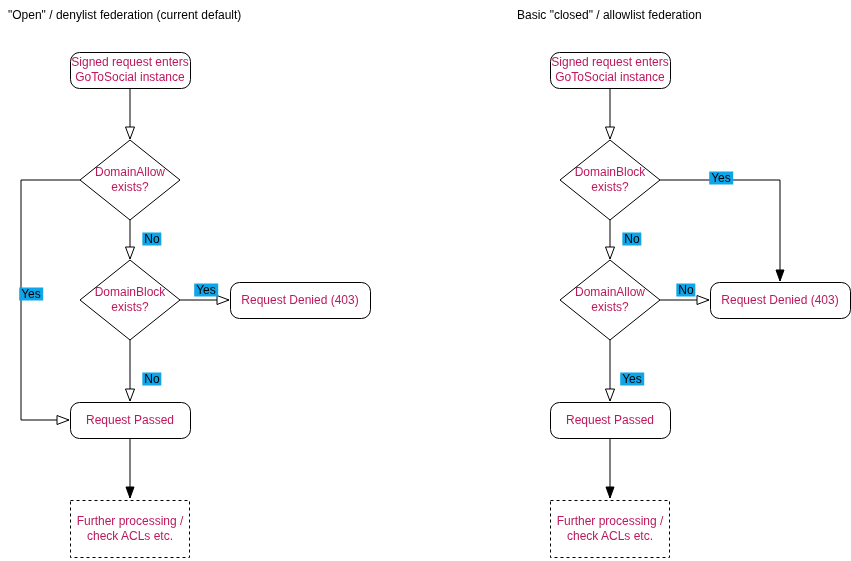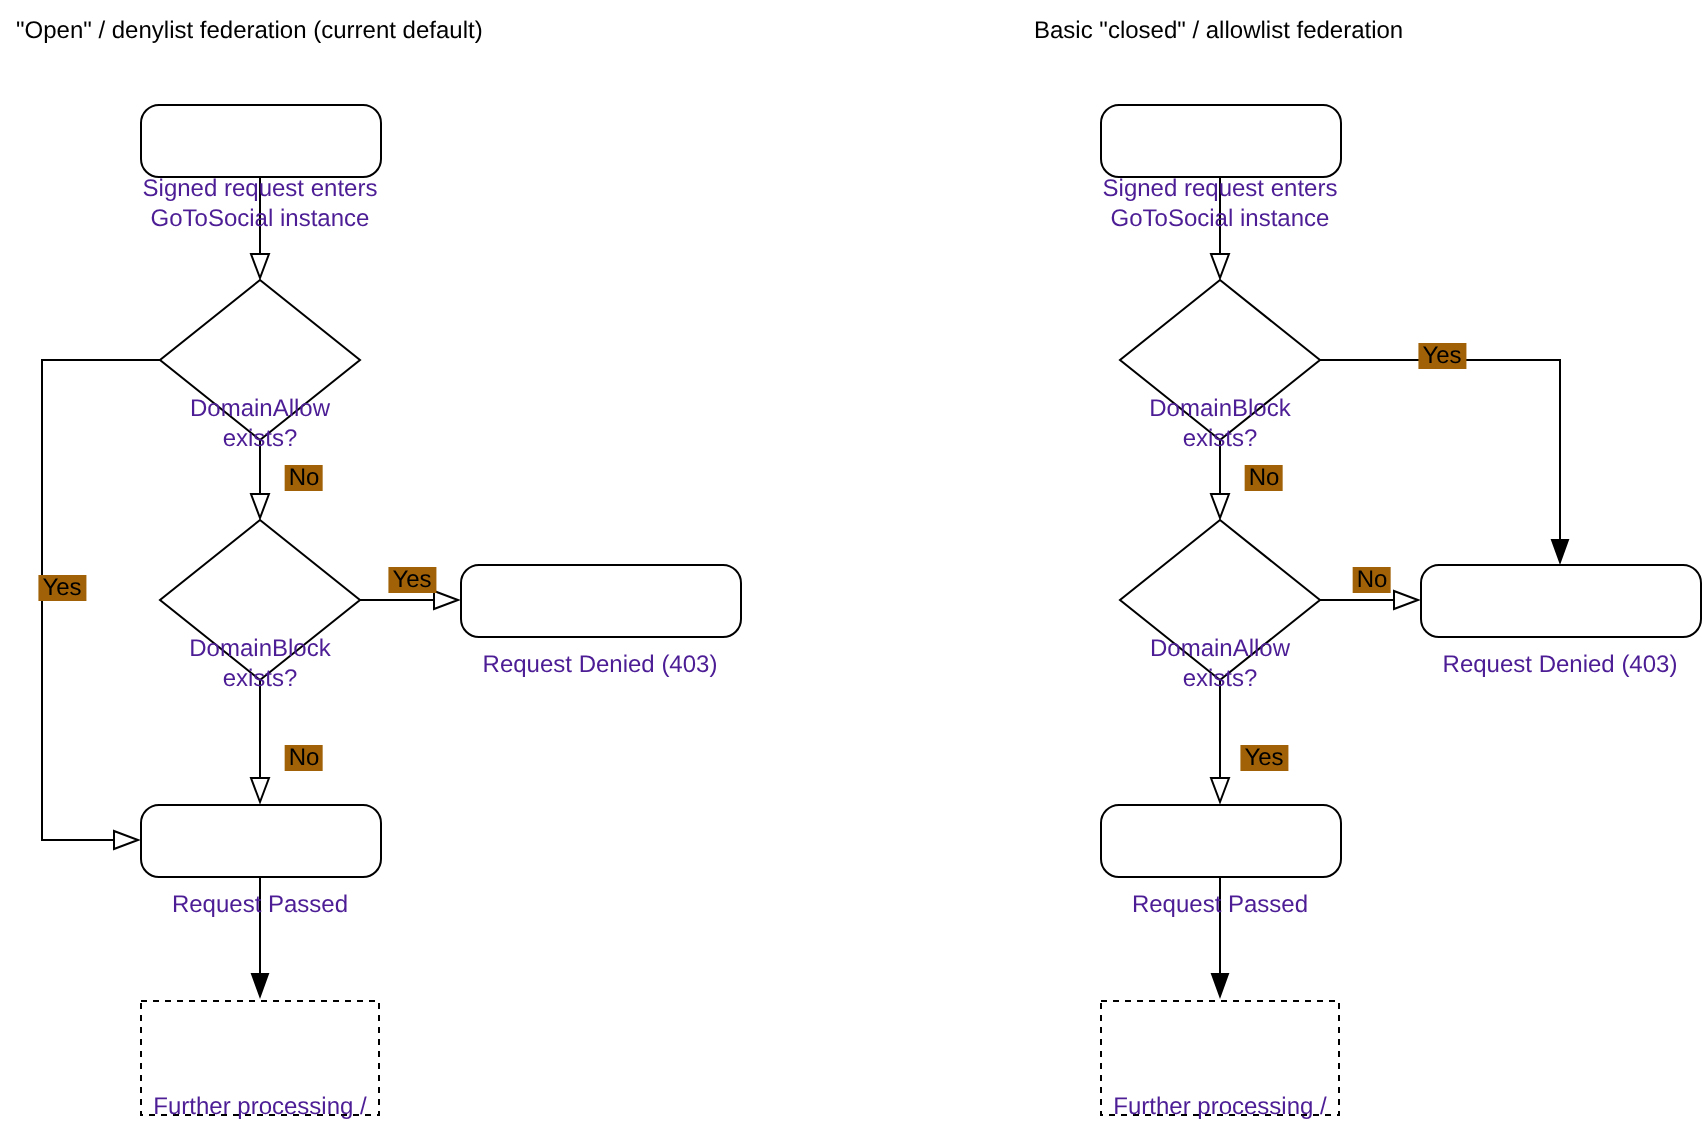--- a/index.html
+++ b/index.html
@@ -22,27 +22,26 @@
   }
   .node-label {
     position: absolute;
     display: flex;
     align-items: center;
     justify-content: center;
     text-align: center;
     font-size: 12px;
     line-height: 15px;
     white-space: pre;
-    color: #4c1d95;
-    margin-top: 32px;
+    color: #be185d;
   }
   .edge-label {
     position: absolute;
     transform: translate(-50%, -50%);
-    background: #a16207;
+    background: #0ea5e9;
     padding: 0 2px;
     font-size: 12px;
     line-height: 13px;
     white-space: pre;
     color: #000000;
   }
 </style>
 </head>
 <body>
 

